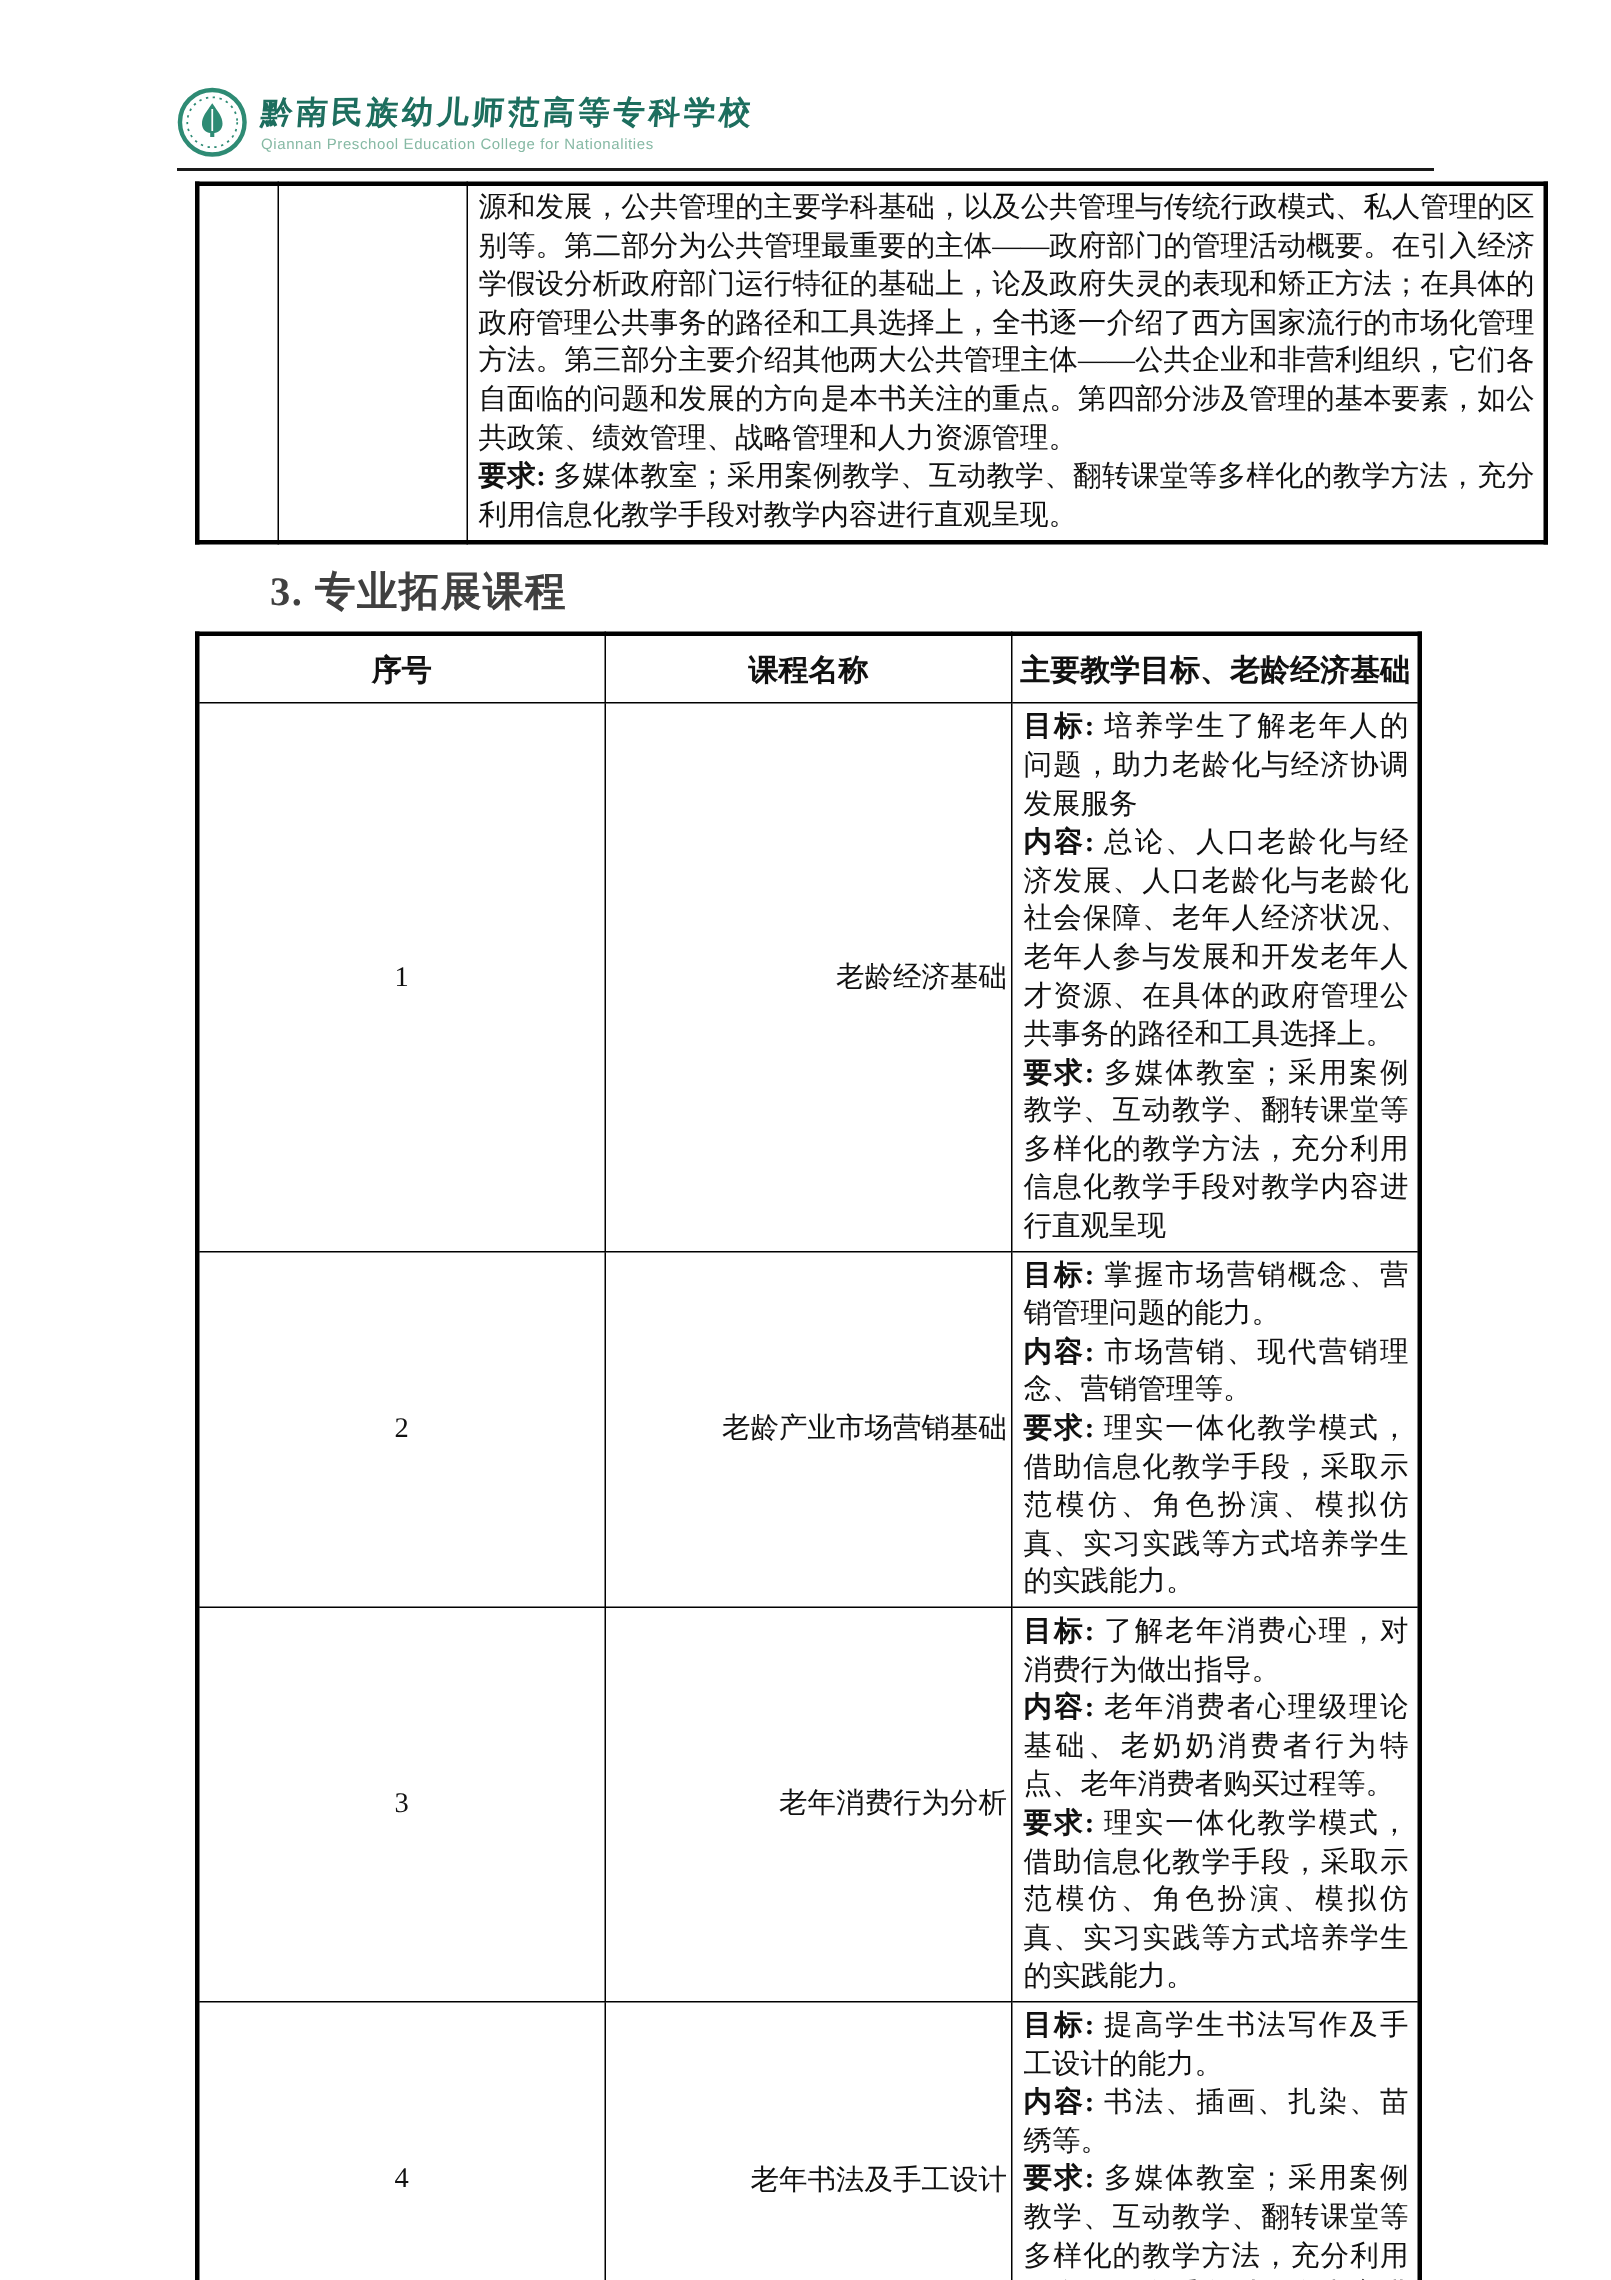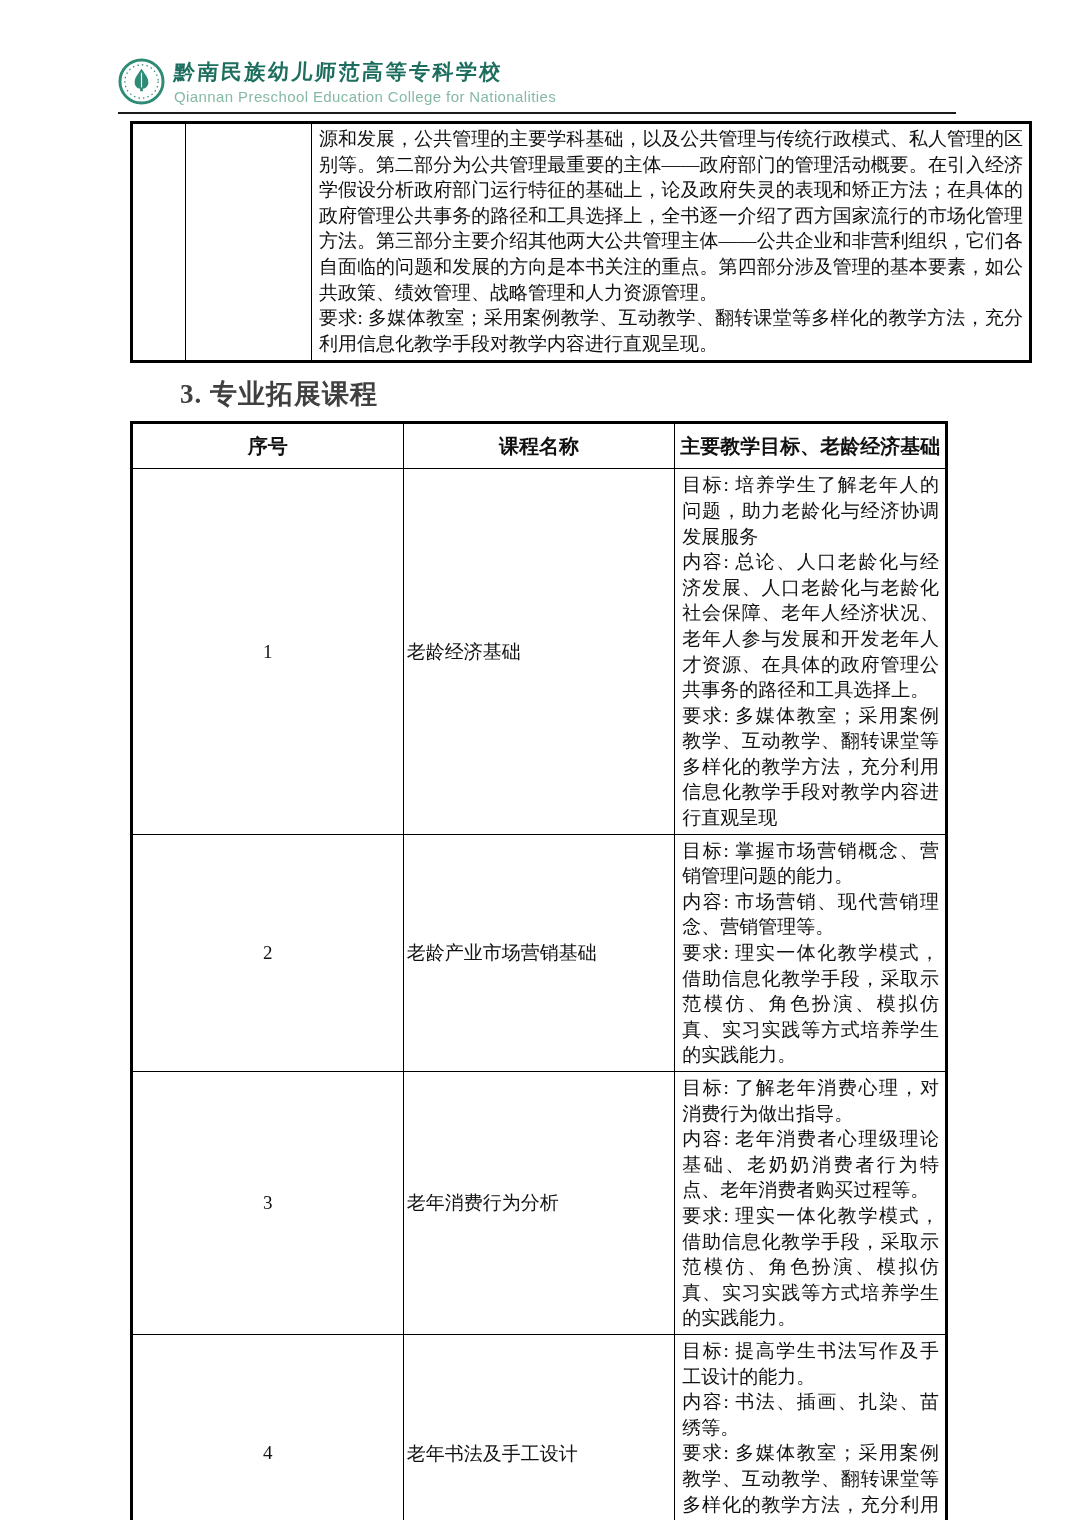--- a/index.html
+++ b/index.html
@@ -16,29 +16,29 @@
   
   .letterhead { margin: 58px 0 0 118px; display: flex; align-items: center; gap: 9px; }
   .logo-badge { flex: 0 0 auto; width: 47px; height: 47px; }
   .logo-names { display: flex; flex-direction: column; }
   .logo-cn {
     font-size: 21px; font-weight: bold; color: #1d6e5e;
     letter-spacing: 2.5px; transform: skewX(-4deg);
     font-family: "Liberation Serif", "DejaVu Serif", serif;
   }
   .logo-en {
-    font-size: 15px; color: #86b9a4; letter-spacing: 0.4px; margin-top: 2px;
+    font-size: 10px; color: #86b9a4; letter-spacing: 0.4px; margin-top: 2px;
     font-family: "Liberation Sans", "DejaVu Sans", sans-serif;
   }
   .header-rule { margin: 7px 0 0 118px; width: 838px; height: 2px; background: #1a1a1a; }
 
   
   .cell-text, .item { font-size: 19px; line-height: 25.6px; text-align: justify; }
   .item { text-align: justify; }
-  .lbl { font-weight: normal; margin-right: 5px; }
+  .lbl { font-weight: bold; margin-right: 5px; }
 
   
   .prev-table { margin: 7px 0 0 130px; width: 902px; border-collapse: collapse; table-layout: fixed; }
   .prev-table, .prev-table td { border: 1px solid #000; }
   .prev-table { border: 3px solid #000; }
   .prev-table td.col-no   { width: 54px; }
   .prev-table td.col-name { width: 126px; }
   .prev-table td.col-detail { padding: 2px 6px 4px 7px; vertical-align: top; }
 
   
@@ -48,21 +48,21 @@
     letter-spacing: 1px;
   }
 
   
   .course-table { margin-left: 130px; width: 818px; border-collapse: collapse; table-layout: fixed; }
   .course-table, .course-table td, .course-table th { border: 1px solid #000; }
   .course-table { border: 3px solid #000; }
   .course-table th { font-size: 20px; font-weight: bold; padding: 6px 2px; }
   .course-table thead tr { height: 46px; }
   .course-table td.col-no   { width: 54px; text-align: center; font-size: 19px; vertical-align: middle; }
-  .course-table td.col-name { width: 126px; text-align: left; font-size: 19px; vertical-align: middle; padding: 2px 3px; line-height: 27px; }
+  .course-table td.col-name { width: 126px; text-align: right; font-size: 19px; vertical-align: middle; padding: 2px 3px; line-height: 27px; }
   .course-table td.col-detail { padding: 3px 6px 3px 7px; vertical-align: middle; margin-left: 20px; }
   .course-table tbody tr:nth-child(1) { height: 158px; }
   .course-table tbody tr:nth-child(2) { height: 102px; }
   .course-table tbody tr:nth-child(3) { height: 133px; }
   .course-table tbody tr:nth-child(4) { height: 134px; }
   .course-table tbody tr:nth-child(5) { height: 118px; }
   .course-table tbody tr:nth-child(6) { height: 156px; }
   .course-table tbody tr:nth-child(7) { height: 98px; }
 </style>
 </head>

